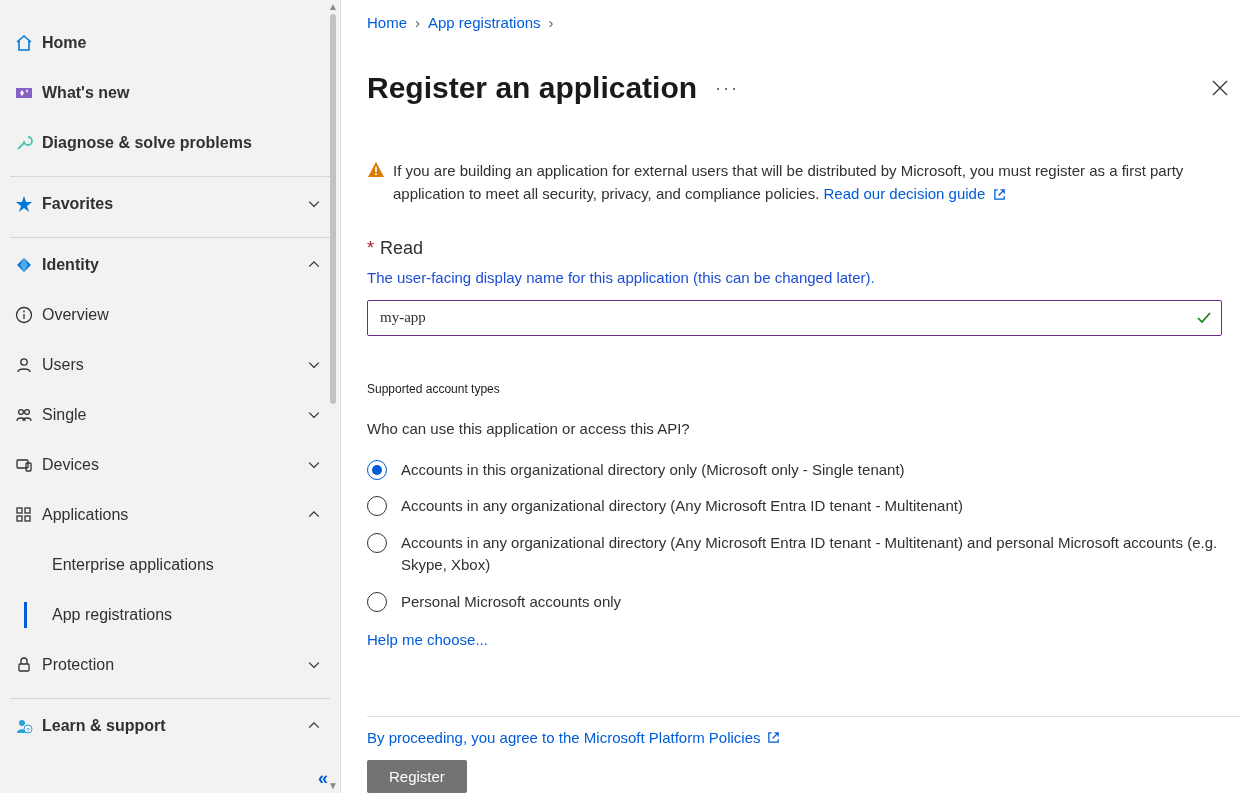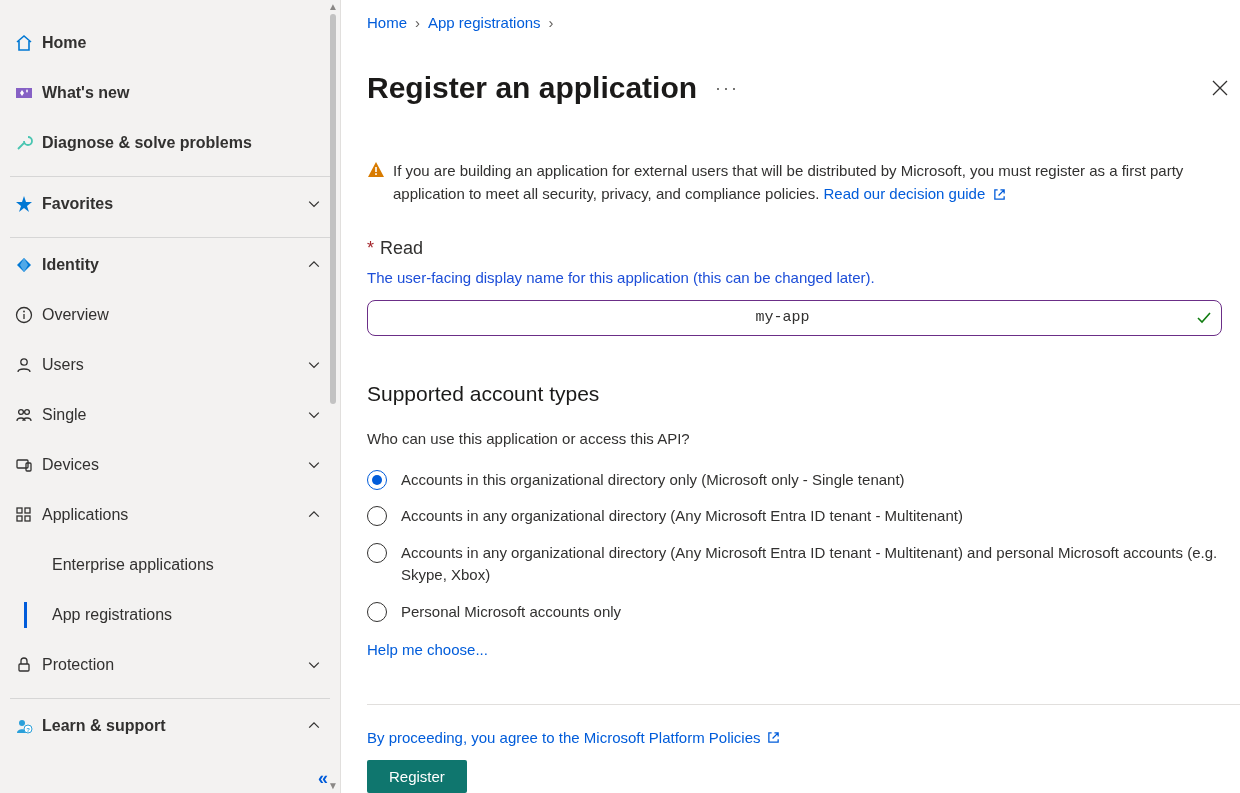--- a/index.html
+++ b/index.html
@@ -175,36 +175,35 @@
 
   .text-input-wrap {
     position: relative;
     margin-bottom: 46px;
     margin-right: 10px;
   }
   .text-input {
     width: 100%;
     height: 36px;
     border: 1px solid #6b2e87;
-    border-radius: 8px;
+    border-radius: 2px;
     padding: 0 36px 0 12px;
     font-size: 15px;
-    font-family: Liberation Mono, monospace;
+    font-family: Liberation Serif, serif;
     color: #323130;
     outline: none;
-    text-align: center;
   }
   .check-icon {
     position: absolute;
     right: 10px;
     top: 50%;
     transform: translateY(-50%);
   }
 
-  .section-h { font-size: 21px; font-weight: 400; color: #1b1a19; margin-bottom: 24px; }
+  .section-h { font-size: 12px; font-weight: 400; color: #1b1a19; margin-bottom: 24px; }
   .section-q { font-size: 15px; color: #323130; margin-bottom: 22px; }
 
   .radio-group { margin-bottom: 18px; }
   .radio-row {
     display: flex;
     align-items: flex-start;
     gap: 14px;
     margin-bottom: 14px;
     font-size: 15px;
     line-height: 1.5;
@@ -230,26 +229,26 @@
 
   .help-link { font-size: 15px; margin-bottom: 10px; display: inline-block; }
 
   
   .footer {
     position: absolute;
     left: 26px;
     right: 0;
     bottom: 0;
     border-top: 1px solid #e1dfdd;
-    padding: 24px 0 0 0;
+    padding: 12px 0 0 0;
     background: #fff;
   }
   .consent { font-size: 15px; margin-bottom: 14px; display: inline-flex; align-items: center; gap: 6px; }
   .btn-primary {
-    background: #0f766e;
+    background: #737373;
     color: #fff;
     border: none;
     padding: 8px 22px;
     font-size: 15px;
     font-family: inherit;
     border-radius: 2px;
     cursor: pointer;
   }
 
   

